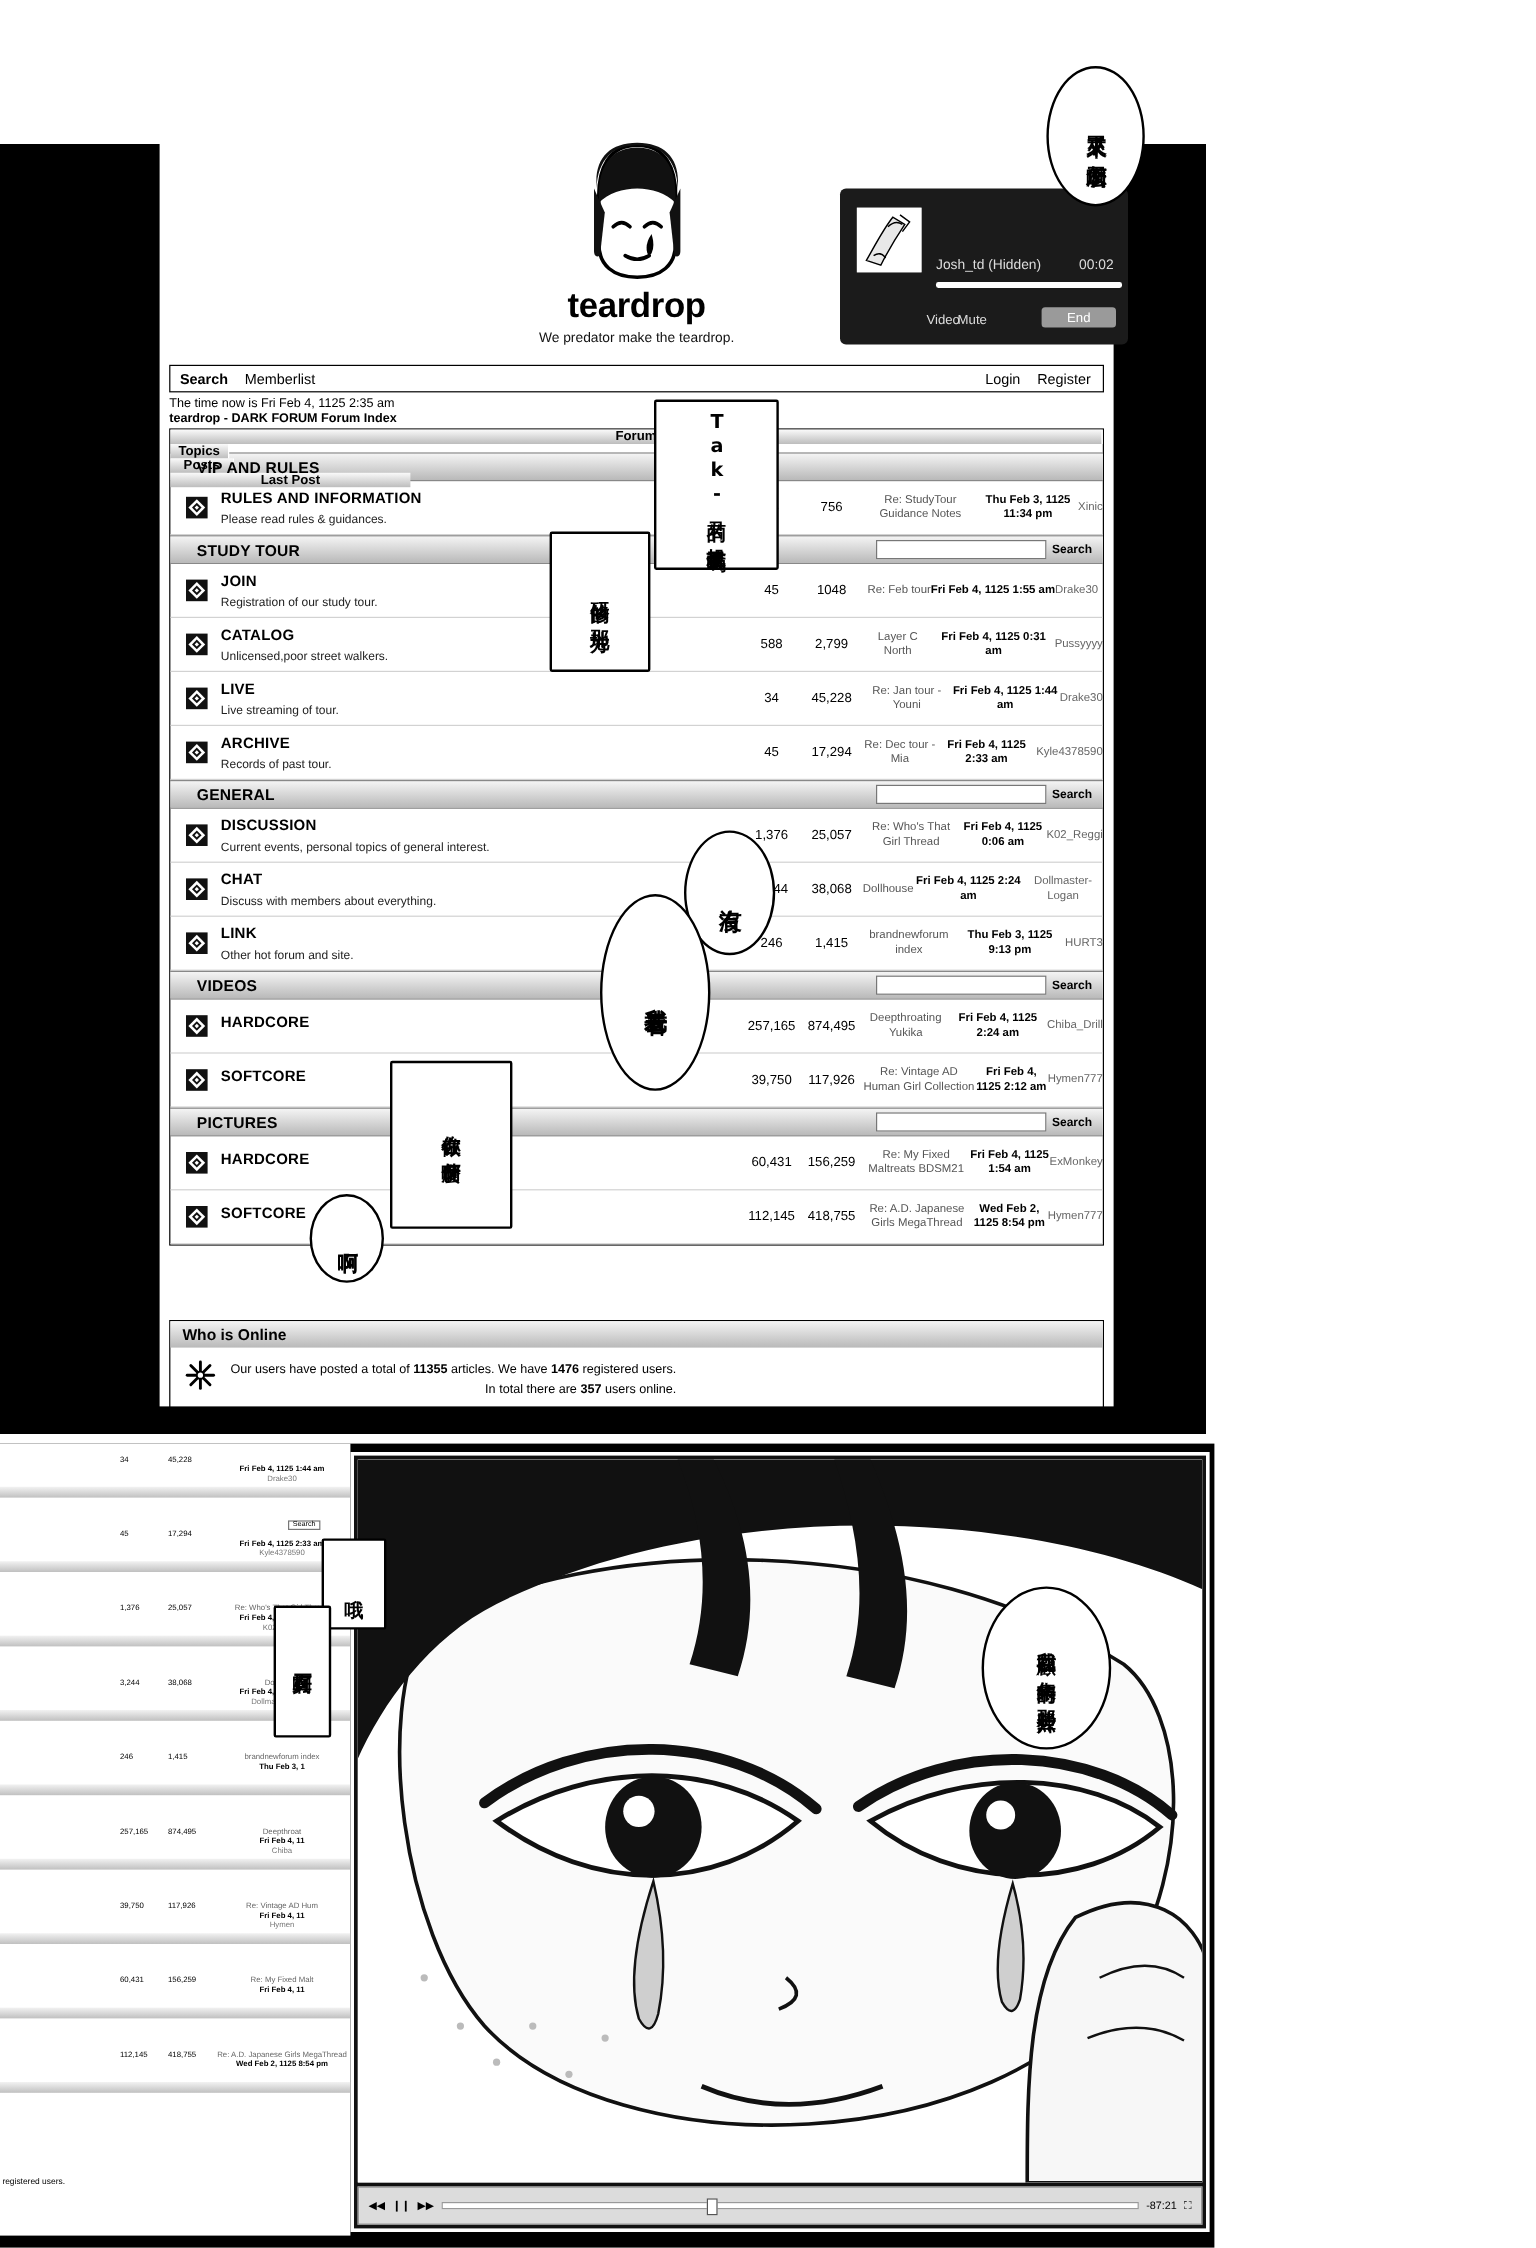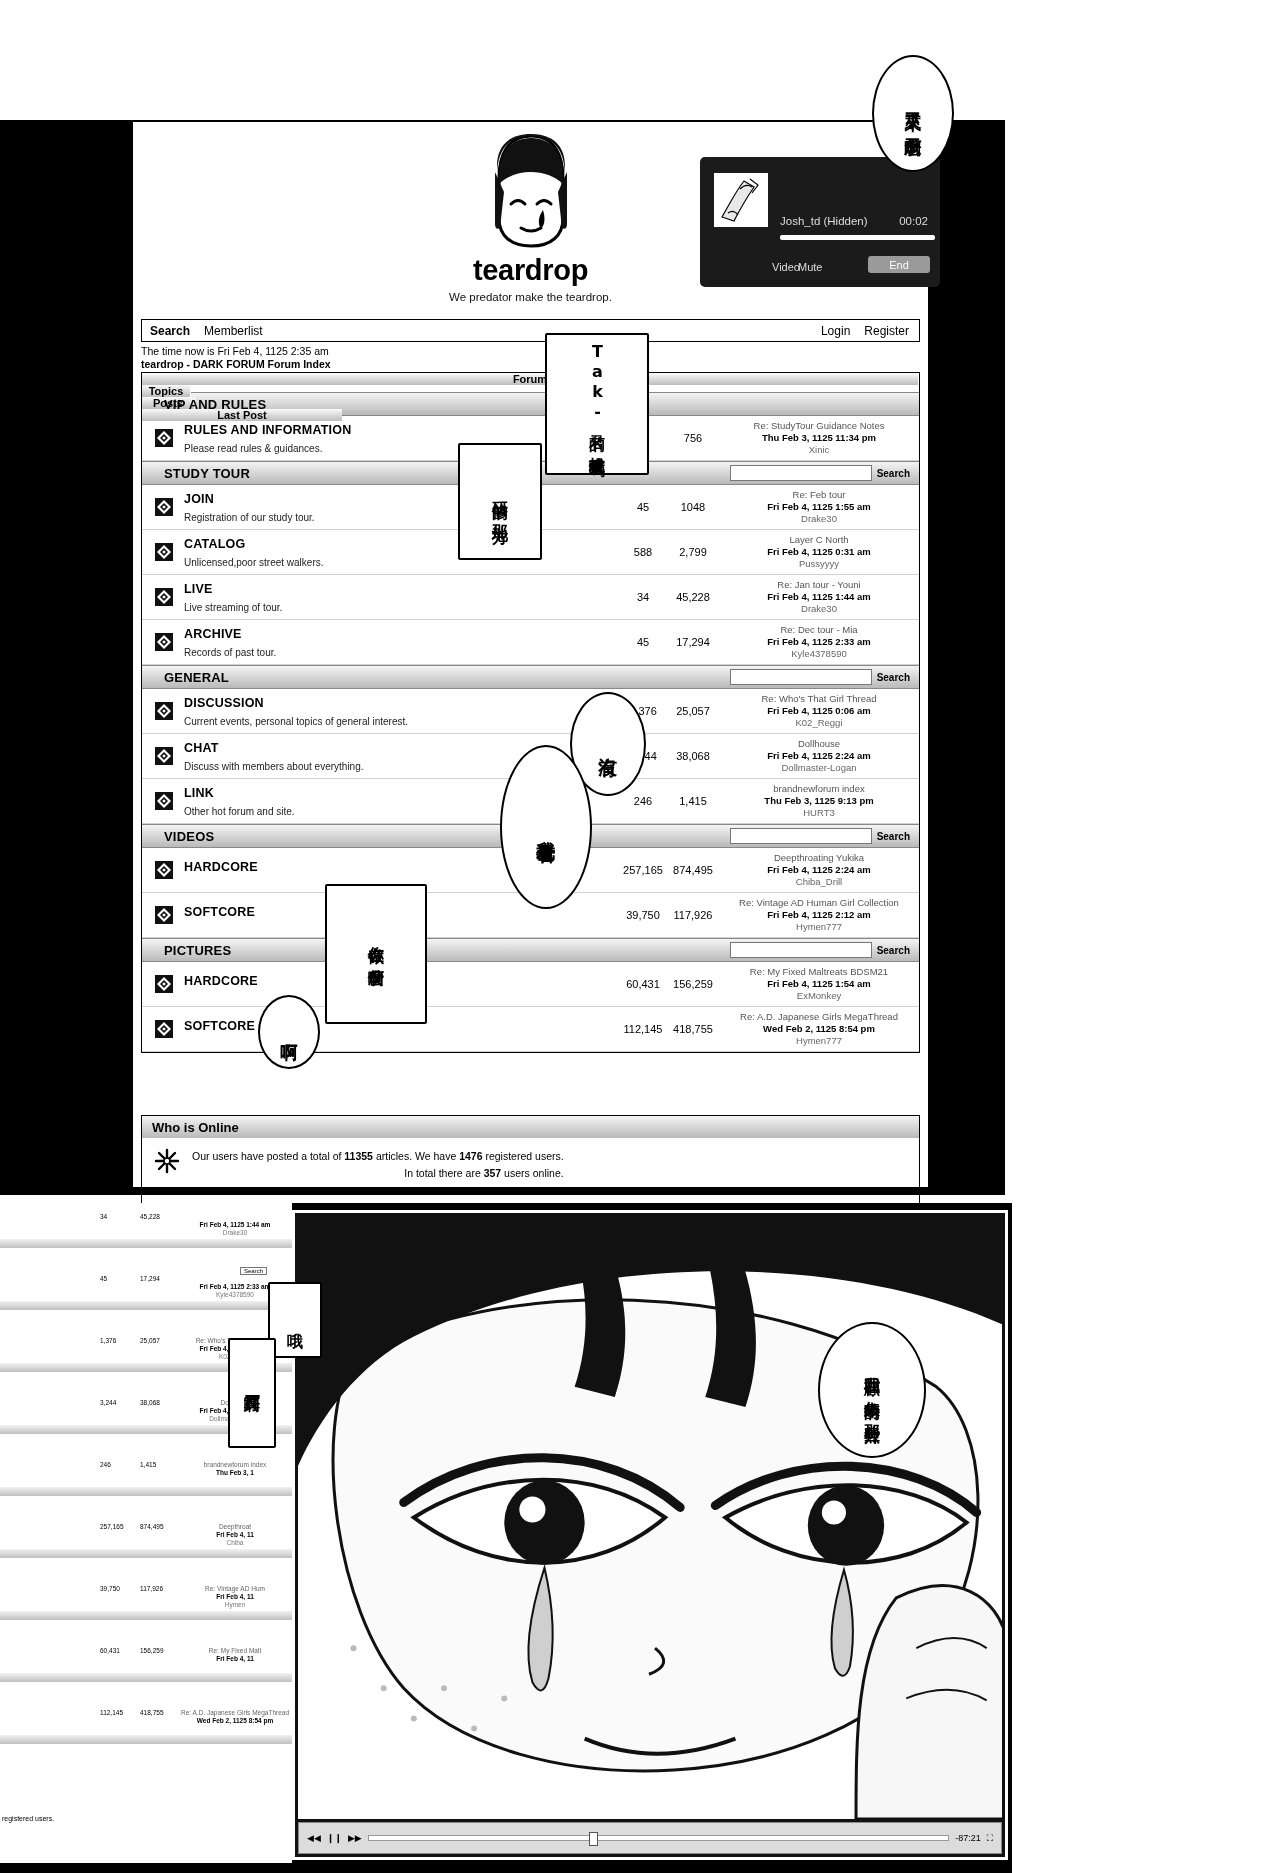--- a/index.html
+++ b/index.html
@@ -1,21 +1,21 @@
 <!DOCTYPE html>
 <html><head>
 <meta charset="utf-8">
 <style>
   html,body{margin:0;padding:0;background:#fff;}
   body{width:1280px;height:1873px;position:relative;font-family:"Liberation Sans",sans-serif;overflow:hidden;}
   .page{position:absolute;inset:0;background:#fff;}
 
   
   .blackpanel{position:absolute;left:0;top:120px;width:1005px;height:1075px;background:#000;}
-  .forumwin{position:absolute;left:133px;top:122px;width:795px;height:1065px;background:#fff;}
+  .forumwin{position:absolute;left:133px;top:107px;width:795px;height:1065px;background:#fff;}
 
   
   .logo-wrap{position:absolute;left:0;top:10px;width:795px;text-align:center;}
   .face{width:108px;height:118px;margin:0 auto;position:relative;}
   .face svg{display:block;}
   .brand{font-size:29px;font-weight:bold;letter-spacing:-.3px;margin-top:4px;}
   .tagline{font-size:11.5px;margin-top:4px;color:#111;}
 
   
   .navbar{position:absolute;left:8px;top:197px;width:779px;height:23px;border:1px solid #000;box-sizing:border-box;display:flex;align-items:center;font-size:12px;}
@@ -37,21 +37,21 @@
   .sect{display:flex;height:22px;align-items:center;background:linear-gradient(#f4f4f4,#b9b9b9);border-top:1px solid #888;border-bottom:1px solid #888;}
   .sect .title{font-size:13px;font-weight:bold;padding-left:22px;letter-spacing:.2px;flex:1;}
   .sect .sbox{width:200px;display:flex;justify-content:flex-end;align-items:center;padding-right:4px;}
   .sect .sfield{width:140px;height:14px;border:1px solid #777;background:#fff;}
   .sect .sbtn{font-size:10px;font-weight:bold;padding:0 5px;}
 
   .row{display:flex;min-height:44px;border-bottom:1px solid #d2d2d2;}
   .row .c-forum{flex:1;display:flex;align-items:center;padding-left:12px;gap:10px;}
   .row .c-top{width:48px;display:flex;align-items:center;justify-content:center;font-size:11px;}
   .row .c-pos{width:52px;display:flex;align-items:center;justify-content:center;font-size:11px;}
-  .row .c-last{width:200px;display:flex;flex-direction:column;align-items:center;justify-content:center;font-size:9.5px;line-height:12px;}
+  .row .c-last{width:200px;display:flex;flex-direction:row;align-items:center;justify-content:center;font-size:9.5px;line-height:12px;text-align:center;}
   .row .c-last .l1{color:#555;}
   .row .c-last .l2{font-weight:bold;color:#000;}
   .row .c-last .l3{color:#666;}
   .ftitle{font-size:12.5px;font-weight:bold;letter-spacing:.2px;}
   .fdesc{font-size:10px;color:#222;margin-top:6px;}
   .ficon{width:20px;height:20px;flex:0 0 20px;}
 
   
   .who{position:absolute;left:8px;top:993px;width:779px;border:1px solid #000;box-sizing:border-box;}
   .who .bar{height:22px;background:linear-gradient(#f4f4f4,#b9b9b9);display:flex;align-items:center;}

